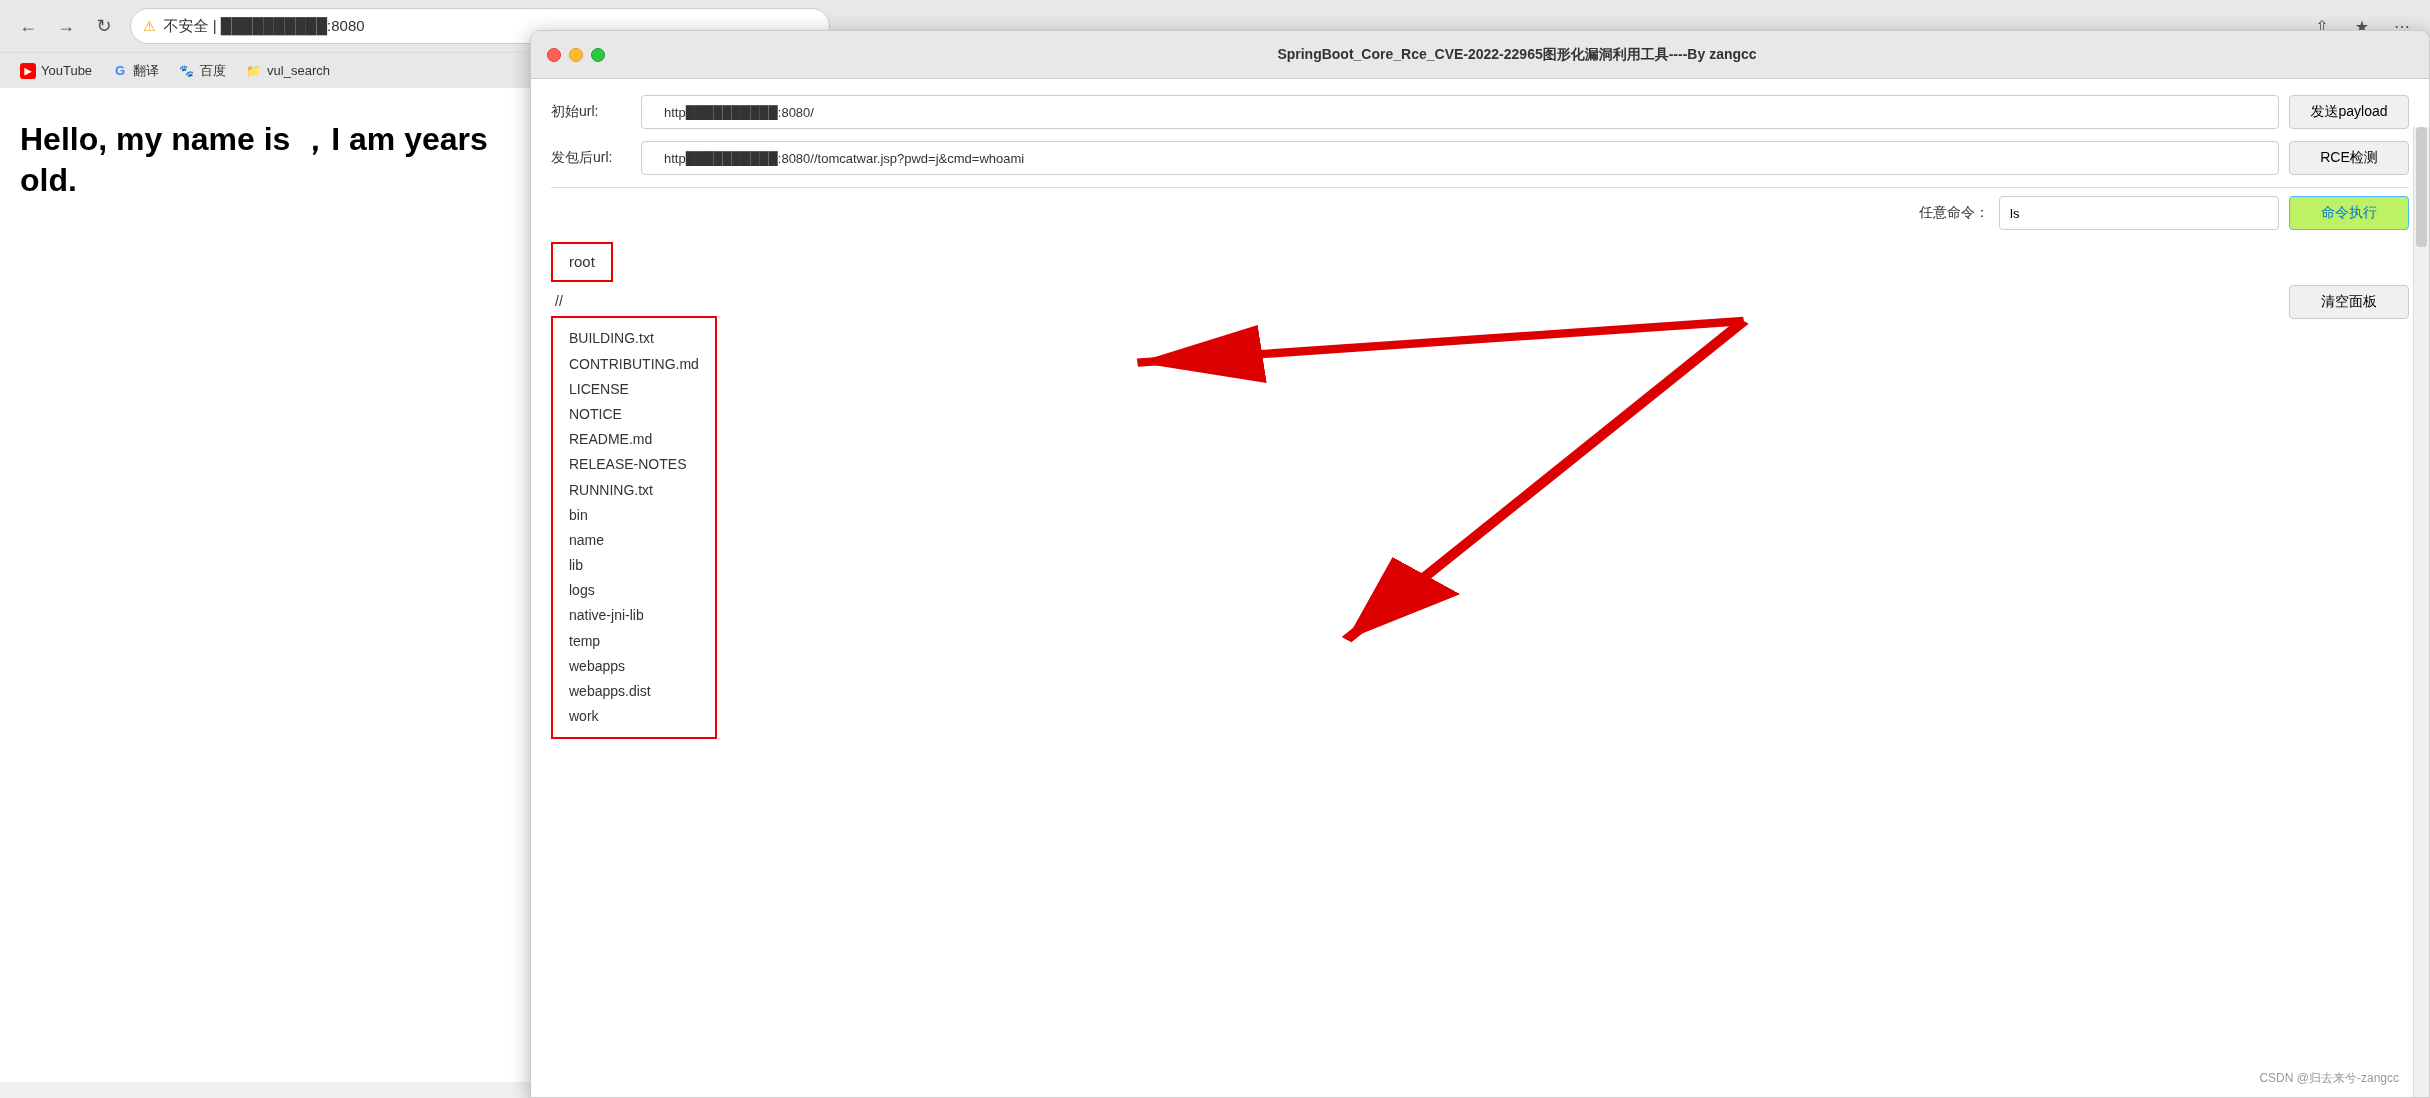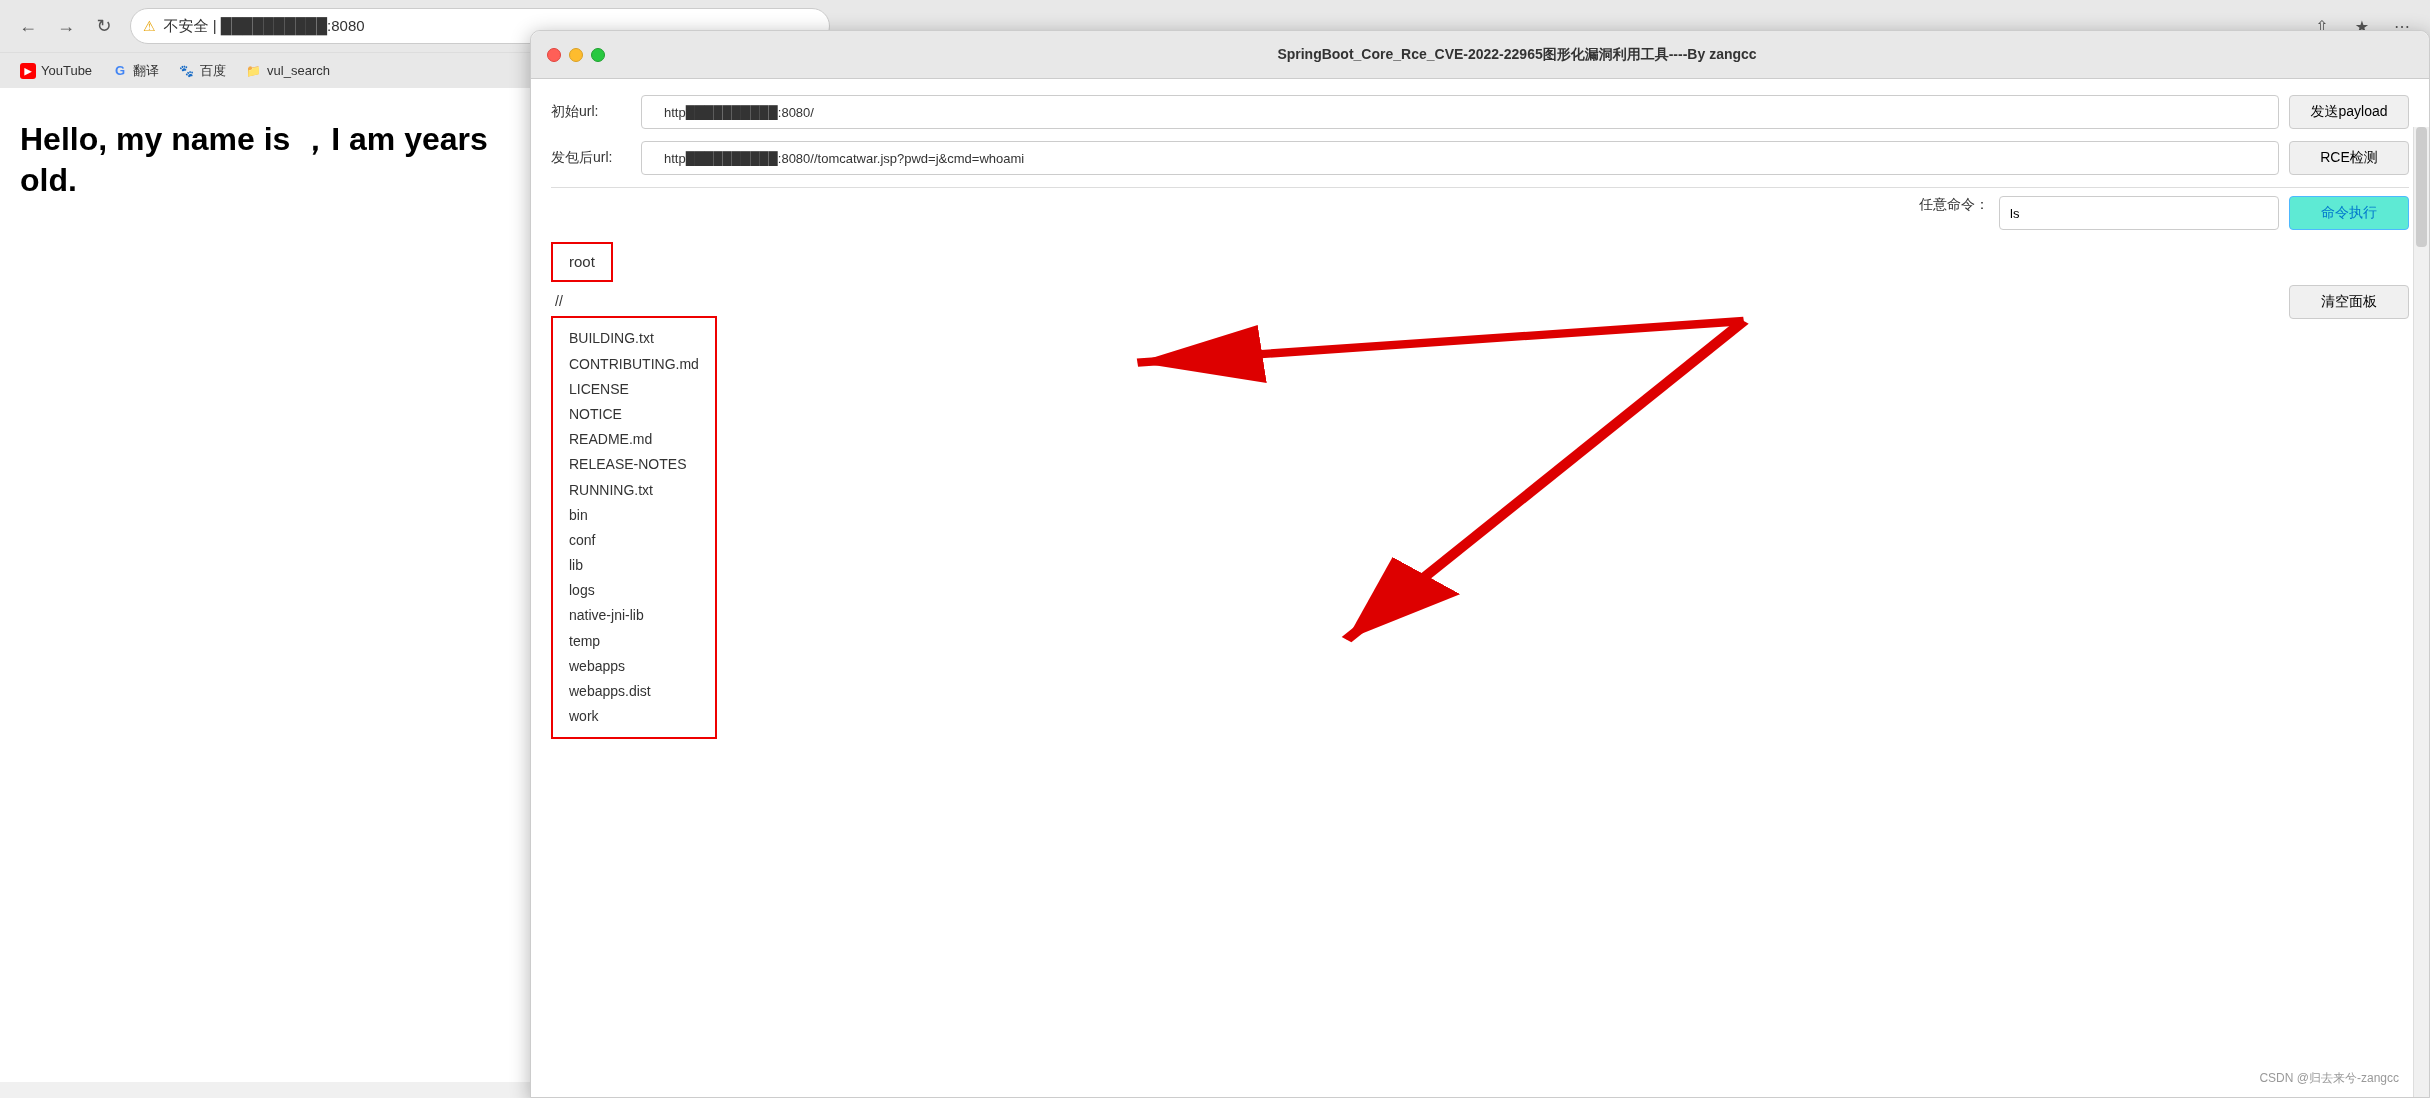--- a/index.html
+++ b/index.html
@@ -238,33 +238,34 @@
       border: 1px solid #ccc;
       border-radius: 4px;
       background: #f0f0f0;
       font-size: 14px;
       cursor: pointer;
       white-space: nowrap;
       min-width: 120px;
     }
 
     .btn-primary {
-      background: #5eead4;
+      background: #bef264;
       border-color: #4db8ff;
       color: #0077cc;
     }
 
     .divider {
       height: 1px;
       background: #ddd;
       margin: 8px 0;
     }
 
     .command-row {
       display: flex;
+      align-items: center;
       justify-content: flex-end;
       gap: 10px;
       margin-bottom: 12px;
     }
 
     .command-label {
       font-size: 14px;
       color: #333;
     }
 
@@ -437,21 +438,21 @@
 
     <button class="btn clear-btn">清空面板</button>
 
     <div class="output-area">
       <div class="root-box">
         <span>root</span>
       </div>
       <br>
       <div class="slash-line">//</div>
       <div class="file-list-box" id="file-list-box">
-      <div>BUILDING.txt</div><div>CONTRIBUTING.md</div><div>LICENSE</div><div>NOTICE</div><div>README.md</div><div>RELEASE-NOTES</div><div>RUNNING.txt</div><div>bin</div><div>conf</div><div>lib</div><div>logs</div><div>native-jni-lib</div><div>temp</div><div>webapps</div><div>webapps.dist</div><div>work</div></div>
+      <div>BUILDING.txt</div><div>CONTRIBUTING.md</div><div>LICENSE</div><div>NOTICE</div><div>README.md</div><div>RELEASE-NOTES</div><div>RUNNING.txt</div><div>bin</div><div>name</div><div>lib</div><div>logs</div><div>native-jni-lib</div><div>temp</div><div>webapps</div><div>webapps.dist</div><div>work</div></div>
     </div>
 
     <svg class="arrows-overlay" viewBox="0 0 900 700" preserveAspectRatio="none" style="position:absolute;top:48px;left:0;width:calc(100% - 16px);height:calc(100% - 48px);pointer-events:none;">
 
       <defs>
         <marker id="arrowhead1" markerWidth="10" markerHeight="7" refX="10" refY="3.5" orient="auto">
           <polygon points="0 0, 10 3.5, 0 7" fill="#dd0000"></polygon>
         </marker>
         <marker id="arrowhead2" markerWidth="10" markerHeight="7" refX="10" refY="3.5" orient="auto">
           <polygon points="0 0, 10 3.5, 0 7" fill="#dd0000"></polygon>

